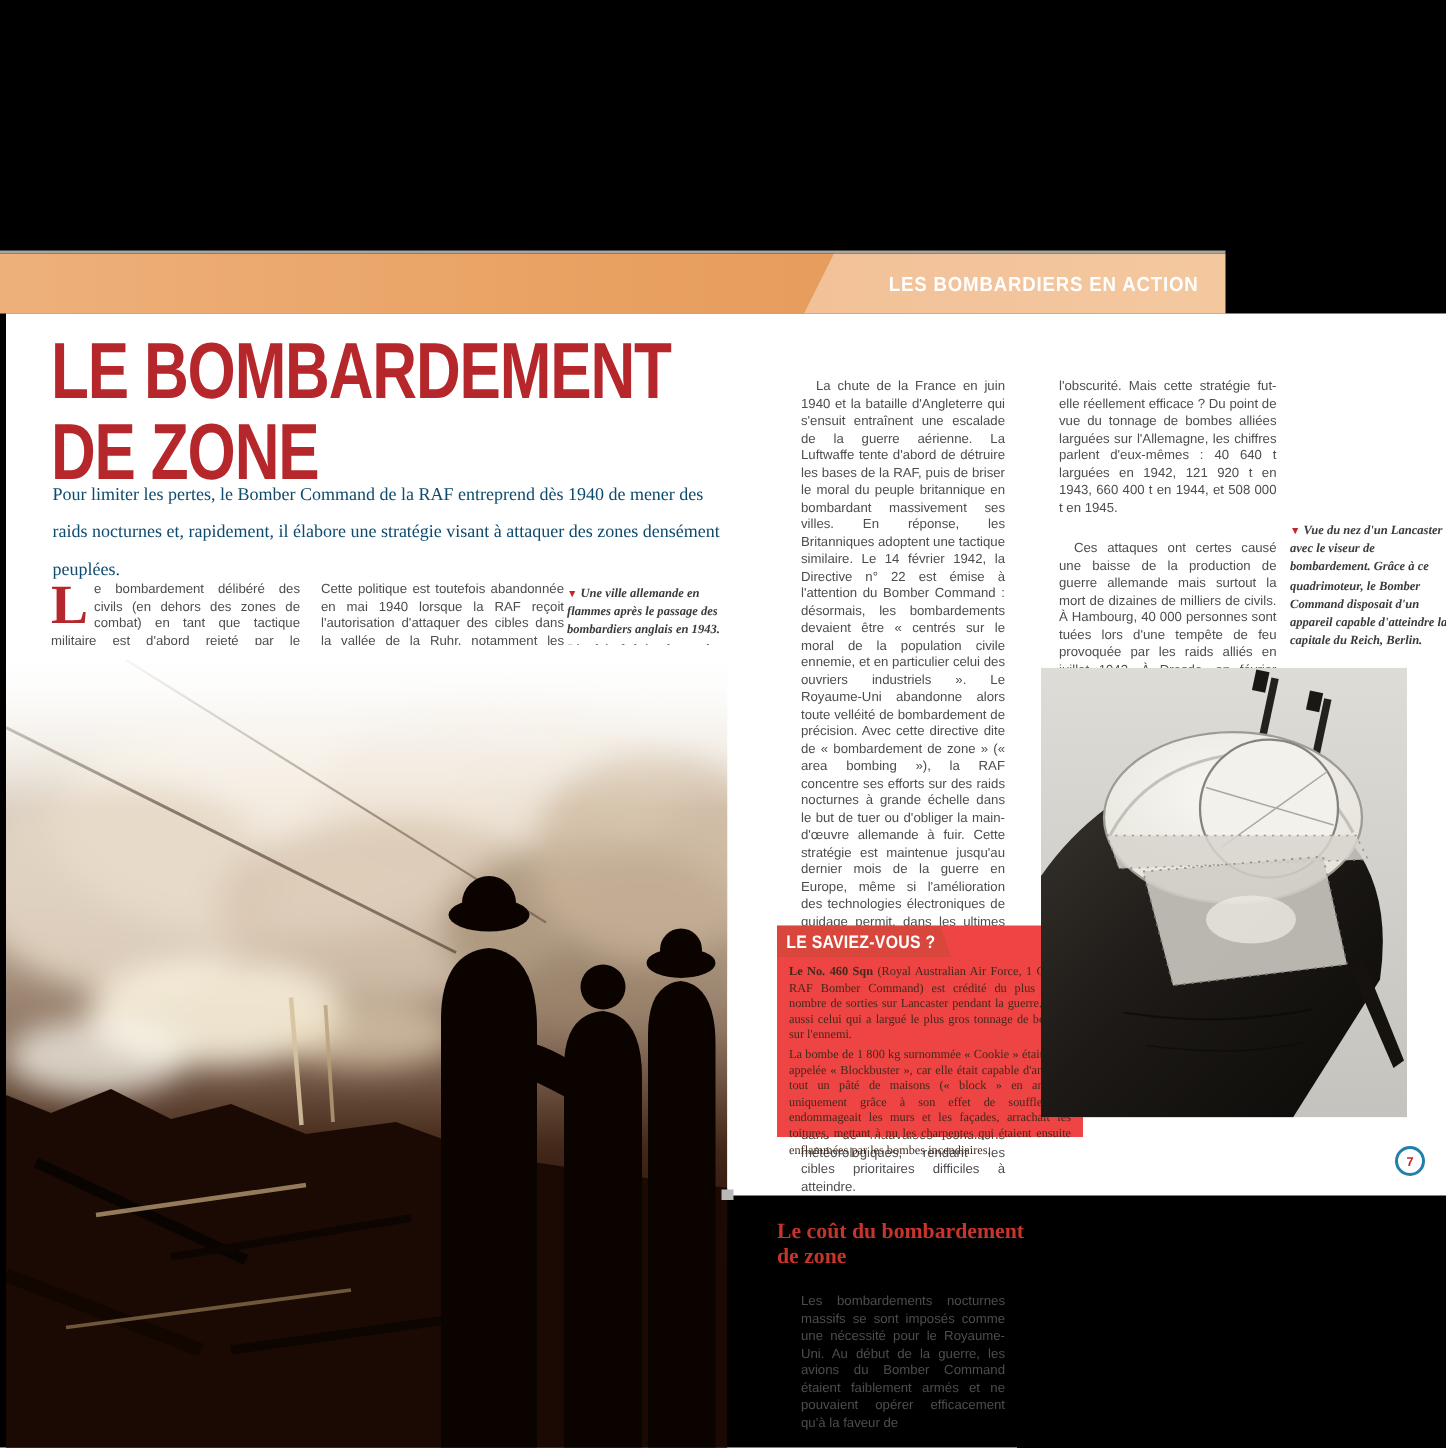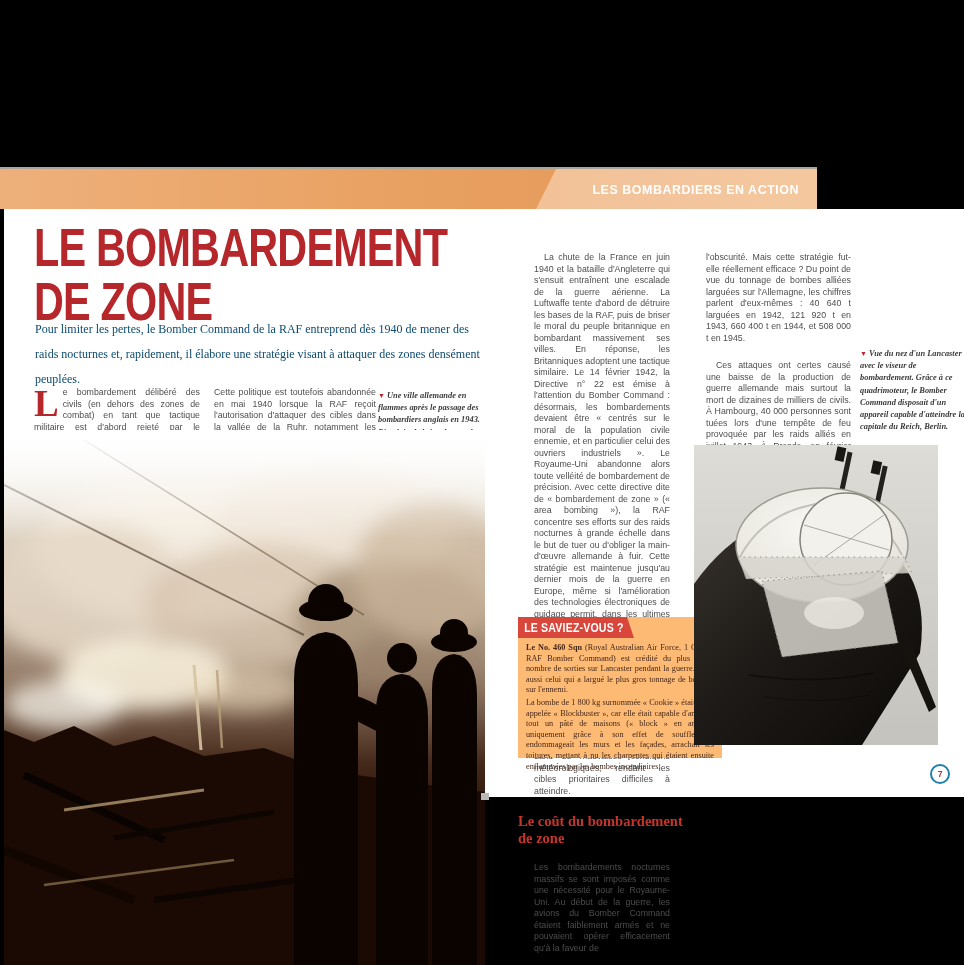--- a/index.html
+++ b/index.html
@@ -59,21 +59,21 @@
   .midcol{position:absolute;left:514px;top:27px;width:168px;}
   .rightcol{position:absolute;left:686px;top:27px;width:177px;}
   .midcol p,.rightcol p{margin:16px;}
   .subhead{
     font-family:"Liberation Serif",serif;font-weight:bold;color:#c5352c;
     font-size:14.5px;line-height:16.5px;margin:7px 0 4px 0 !important;
     text-align:left;text-indent:0 !important;
   }
   .infobox{
     position:absolute;left:514px;top:408px;width:204px;height:141px;
-    background:#fdba74;
+    background:#ef4444;
   }
   .infobox-banner{
     position:absolute;left:0;top:0;height:21px;width:116px;background:#d9473c;
     clip-path:polygon(0 0,calc(100% - 7px) 0,100% 100%,0 100%);
     display:flex;align-items:center;
   }
   .infobox-banner span{
     color:#fff;font-weight:bold;font-size:12px;letter-spacing:.2px;
     transform:scaleX(.88);transform-origin:left center;padding-left:7px;white-space:nowrap;
   }

